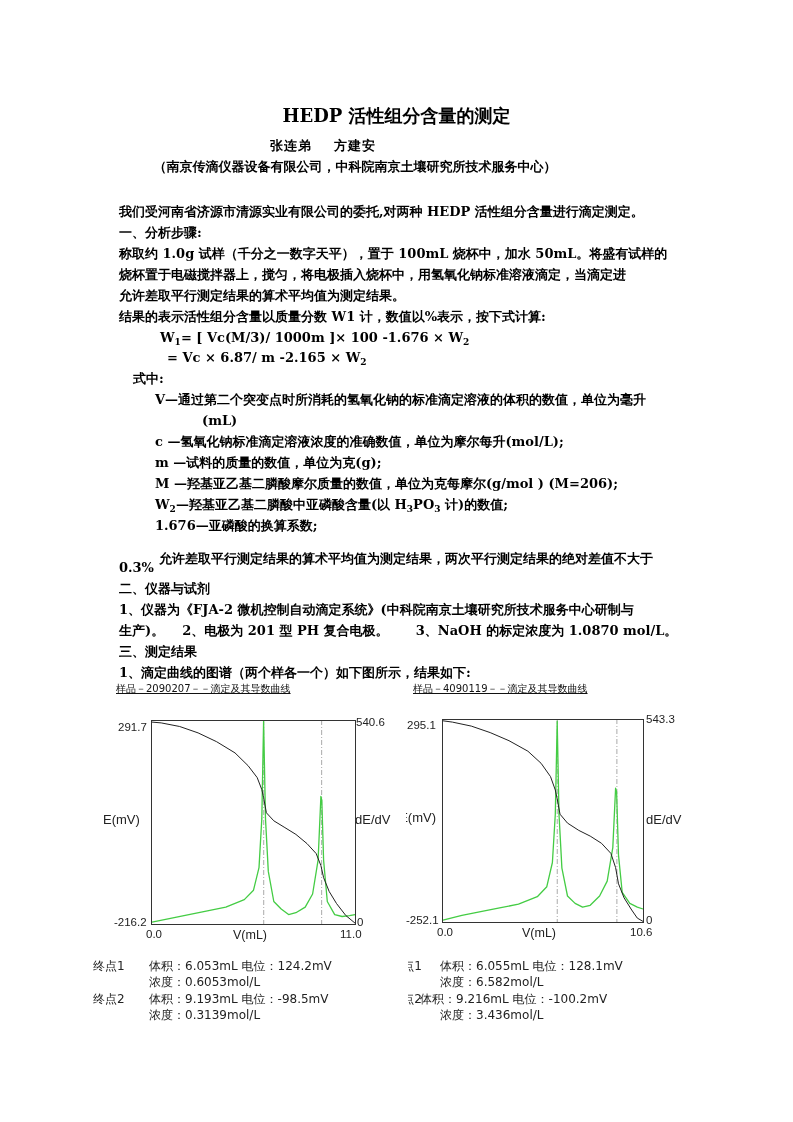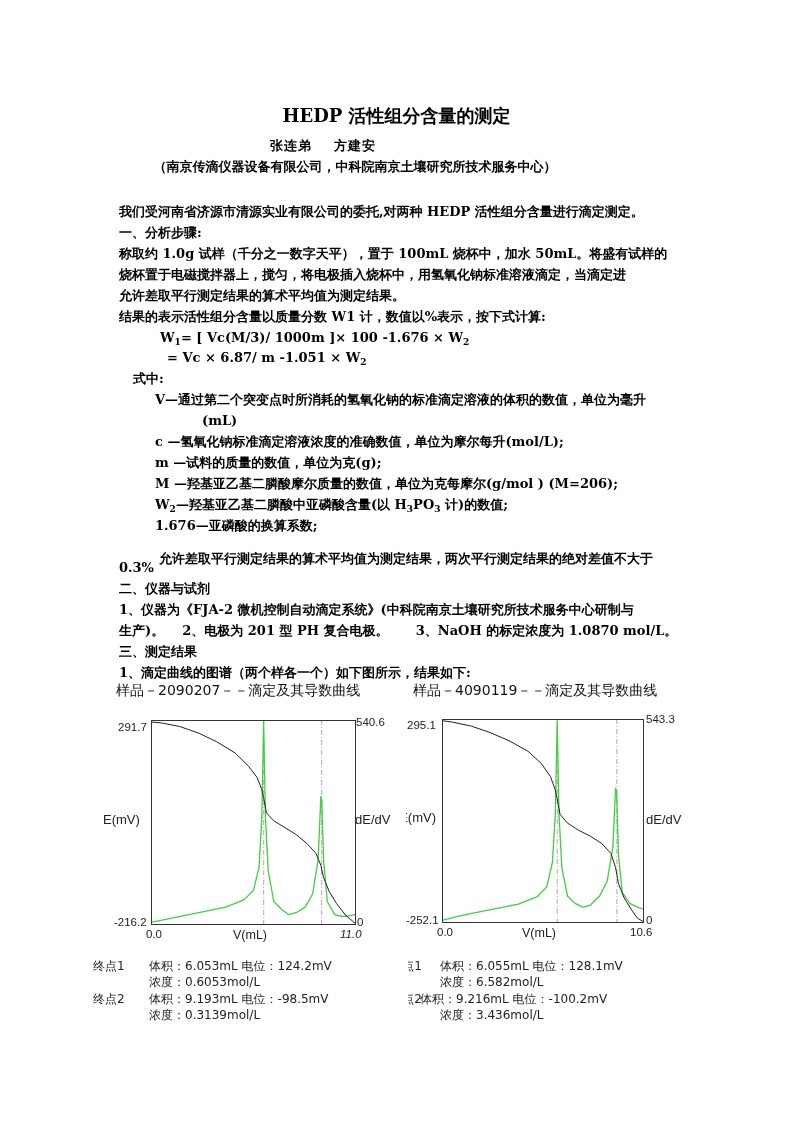--- a/index.html
+++ b/index.html
@@ -5,41 +5,41 @@
   html, body { margin: 0; padding: 0; background: #ffffff; }
   body { width: 793px; height: 1122px; position: relative; overflow: hidden;
          font-family: "DejaVu Serif", "Liberation Serif", serif; color: #000; }
   .abs { position: absolute; white-space: nowrap; }
   .title { left: 0; width: 793px; top: 104px; text-align: center; font-size: 18px; font-weight: bold; }
   .authors { left: 0; width: 646px; top: 137px; text-align: center; font-size: 13px; font-weight: bold; letter-spacing: 1px; }
   .affil { left: 0; width: 710px; top: 158px; text-align: center; font-size: 13px; font-weight: bold; }
   .p { font-size: 13px; font-weight: bold; line-height: 21px; }
   .body-line { left: 119px; }
   .sub { font-size: 9px; vertical-align: -3px; }
-  .charttitle { font-family: "DejaVu Sans", "Liberation Sans", sans-serif; font-size: 14px; font-weight: normal; color: #111; }
+  .charttitle { font-family: "DejaVu Sans", "Liberation Sans", sans-serif; font-size: 10px; font-weight: normal; color: #111; text-decoration: underline; }
   .axis-lbl { font-family: "Liberation Sans", "DejaVu Sans", sans-serif; font-size: 11.5px; color: #222; }
   .res { font-family: "DejaVu Sans", "Liberation Sans", sans-serif; font-size: 12px; color: #222; }
   svg { position: absolute; }
 </style>
 </head>
 <body>
 
 <div class="abs title">HEDP 活性组分含量的测定</div>
 <div class="abs authors" style="white-space:pre;">张连弟    方建安</div>
 <div class="abs affil">（南京传滴仪器设备有限公司，中科院南京土壤研究所技术服务中心）</div>
 
 <div class="abs p body-line" style="top:201px;">我们受河南省济源市清源实业有限公司的委托,对两种 HEDP 活性组分含量进行滴定测定。</div>
 <div class="abs p body-line" style="top:222px;">一、分析步骤:</div>
 <div class="abs p body-line" style="top:243px;">称取约 1.0g 试样（千分之一数字天平），置于 100mL 烧杯中，加水 50mL。将盛有试样的</div>
 <div class="abs p body-line" style="top:264px;">烧杯置于电磁搅拌器上，搅匀，将电极插入烧杯中，用氢氧化钠标准溶液滴定，当滴定进</div>
 <div class="abs p body-line" style="top:285px;">允许差取平行测定结果的算术平均值为测定结果。</div>
 <div class="abs p body-line" style="top:306px;">结果的表示活性组分含量以质量分数 W1 计，数值以%表示，按下式计算:</div>
 
 <div class="abs p" style="left:160px; top:327px;"><span>W</span><span class="sub">1</span><span>= [ Vc(M/3)/ 1000m ]× 100 -1.676 × W</span><span class="sub">2</span></div>
-<div class="abs p" style="left:167px; top:347px;"><span>= Vc × 6.87/ m -1.051 × W</span><span class="sub">2</span></div>
+<div class="abs p" style="left:167px; top:347px;"><span>= Vc × 6.87/ m -2.165 × W</span><span class="sub">2</span></div>
 <div class="abs p" style="left:133px; top:368px;">式中:</div>
 
 <div class="abs p" style="left:155px; top:389px;">V—通过第二个突变点时所消耗的氢氧化钠的标准滴定溶液的体积的数值，单位为毫升</div>
 <div class="abs p" style="left:202px; top:410px;">(mL)</div>
 <div class="abs p" style="left:155px; top:431px;">c —氢氧化钠标准滴定溶液浓度的准确数值，单位为摩尔每升(mol/L);</div>
 <div class="abs p" style="left:155px; top:452px;">m —试料的质量的数值，单位为克(g);</div>
 <div class="abs p" style="left:155px; top:473px;">M —羟基亚乙基二膦酸摩尔质量的数值，单位为克每摩尔(g/mol ) (M=206);</div>
 <div class="abs p" style="left:155px; top:494px;"><span>W</span><span class="sub">2</span><span>—羟基亚乙基二膦酸中亚磷酸含量(以 H</span><span class="sub">3</span><span>PO</span><span class="sub">3</span><span> 计)的数值;</span></div>
 <div class="abs p" style="left:155px; top:515px;">1.676—亚磷酸的换算系数;</div>
 
@@ -55,21 +55,21 @@
 <div class="abs charttitle" style="left:413px; top:682px;">样品－4090119－－滴定及其导数曲线</div>
 
 <div class="abs axis-lbl" style="left:118px; top:721px;">291.7</div>
 <div class="abs axis-lbl" style="left:114px; top:916px;">-216.2</div>
 <div class="abs axis-lbl" style="left:356px; top:716px;">540.6</div>
 <div class="abs axis-lbl" style="left:357px; top:916px;">0</div>
 <div class="abs axis-lbl" style="left:103px; top:812px; font-size:13px;">E(mV)</div>
 <div class="abs axis-lbl" style="left:355px; top:812px; font-size:13px;">dE/dV</div>
 <div class="abs axis-lbl" style="left:146px; top:928px;">0.0</div>
 <div class="abs axis-lbl" style="left:233px; top:928px; font-size:12.5px;">V(mL)</div>
-<div class="abs axis-lbl" style="left:340px; top:928px;font-style:italic;">11.0</div>
+<div class="abs axis-lbl" style="left:340px; top:928px;">11.0</div>
 <svg id="chart1" style="left:151px; top:720px;" width="205" height="205">
     <line x1="112.70536363636363" x2="112.70536363636363" y1="0" y2="205" stroke="#aaaaaa" stroke-width="1" stroke-dasharray="5,2,1,2"></line>
     <line x1="170.65263636363636" x2="170.65263636363636" y1="0" y2="205" stroke="#aaaaaa" stroke-width="1" stroke-dasharray="5,2,1,2"></line>
     <polyline points="1.0,202.1 19.5,198.4 37.9,194.6 56.4,190.9 74.8,187.1 93.3,179.6 102.5,170.2 108.0,147.7 110.8,98.9 112.6,1.2 114.5,98.9 117.3,151.4 122.8,181.5 130.2,189.0 137.6,194.6 144.9,192.7 154.2,187.1 161.6,174.0 167.1,140.2 169.9,76.3 170.8,80.1 172.6,140.2 176.3,181.5 183.7,194.6 191.1,196.5 198.5,195.7 204.0,194.6" fill="none" stroke="#44cc44" stroke-width="1.3" stroke-linejoin="round"></polyline>
     <polyline points="1.0,2.1 10.2,2.9 28.7,6.5 47.1,12.9 65.6,21.7 84.0,32.9 97.0,45.6 106.2,57.6 110.8,69.6 112.6,77.6 115.4,92.8 122.8,100.8 133.9,107.6 144.9,114.4 156.0,123.6 165.2,133.6 169.9,145.6 172.6,157.6 178.2,171.5 185.5,183.5 194.8,195.5 204.0,203.1" fill="none" stroke="#222222" stroke-width="1" stroke-linejoin="round"></polyline>
     <rect x="0.5" y="0.5" width="204" height="204" fill="none" stroke="#333" stroke-width="1"></rect>
   </svg>
 
 <div class="abs axis-lbl" style="left:407px; top:719px;">295.1</div>
 <div class="abs axis-lbl" style="left:406px; top:914px;">-252.1</div>

